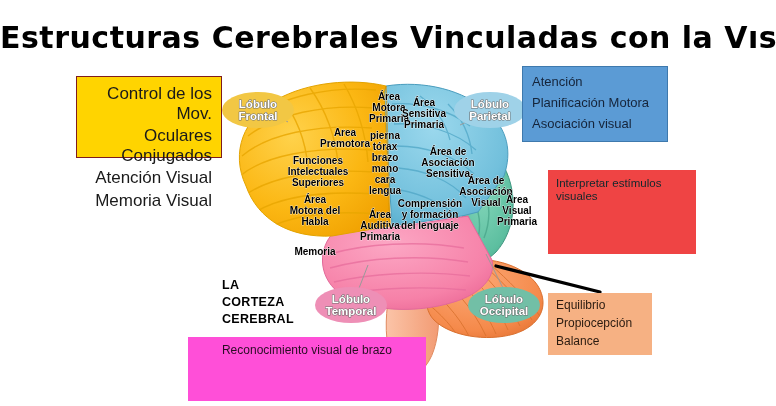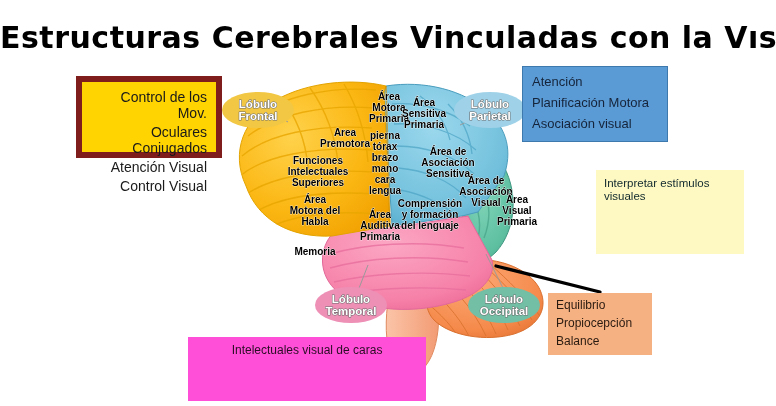--- a/index.html
+++ b/index.html
@@ -21,40 +21,39 @@
     letter-spacing:.5px;white-space:nowrap;
   }
 
   
   .box{position:absolute;box-sizing:border-box;padding:6px 8px;}
   .box p{margin:0 0 3px 0;line-height:1.15;}
   .box p:last-child{margin-bottom:0;}
 
   .box-yellow{
     left:76px;top:76px;width:146px;height:82px;
-    background:#FFD400;border:6px solid #7f1d1d;
-    color:#1a1a1a;font-size:14px;text-align:right;
+    background:#FFD400;border:1px solid #7f1d1d;
+    color:#1a1a1a;font-size:17px;text-align:right;
     padding:7px 9px 24px 6px;
   }
   .box-yellow .gap{}
 
   .box-blue{
     left:522px;top:66px;width:146px;height:76px;
     background:#5B9BD5;border:1px solid #3E79AD;
     color:#15243a;font-size:13px;text-align:left;
     padding:8px 6px 6px 9px;
   }
   .box-blue p{margin-bottom:6px;}
 
   .box-teal{
     left:548px;top:170px;width:148px;height:84px;
-    background:#fef9c3;border:none;
+    background:#ef4444;border:none;
     color:#10282c;font-size:11.5px;text-align:left;
     padding:7px 7px 18px 8px;
-    margin-left:48px;
   }
   .box-teal p{margin-bottom:5px;line-height:1.1;}
 
   .box-orange{
     left:548px;top:293px;width:104px;height:62px;
     background:#F6B183;border:none;
     color:#2a1b10;font-size:12px;text-align:left;
     padding:6px 14px 6px 8px;
   }
   .box-orange p{margin-bottom:4px;}
@@ -246,41 +245,46 @@
             <text class="lobechip" x="351" y="303" text-anchor="middle"><tspan x="351" dy="0">Lóbulo</tspan><tspan x="351" dy="12">Temporal</tspan></text>
           </g>
           <g>
             <ellipse cx="504" cy="305" rx="36" ry="18" fill="#72BFA6"></ellipse>
             <text class="lobechip" x="504" y="303" text-anchor="middle"><tspan x="504" dy="0">Lóbulo</tspan><tspan x="504" dy="12">Occipital</tspan></text>
           </g>
         </g>
     </svg>
   </div>
 
+  <div class="corteza">
+    <div>LA</div>
+    <div>CORTEZA</div>
+    <div>CEREBRAL</div>
+  </div>
 
   <div class="box box-yellow">
     <p>Control de los Mov.</p>
     <p>Oculares Conjugados</p>
     <p class="gap">Atención Visual</p>
-    <p>Control Visual</p>
+    <p>Memoria Visual</p>
   </div>
 
   <div class="box box-blue">
     <p>Atención</p>
     <p>Planificación Motora</p>
     <p>Asociación visual</p>
   </div>
 
   <div class="box box-teal">
     <p>Interpretar estímulos visuales</p>
   </div>
 
   <div class="box box-orange">
     <p>Equilibrio</p>
     <p>Propiocepción</p>
     <p>Balance</p>
   </div>
 
   <div class="box box-pink">
-    <p>Intelectuales visual de caras</p>
+    <p>Reconocimiento visual de brazo</p>
   </div>
 
 </div>
 
 </body></html>

